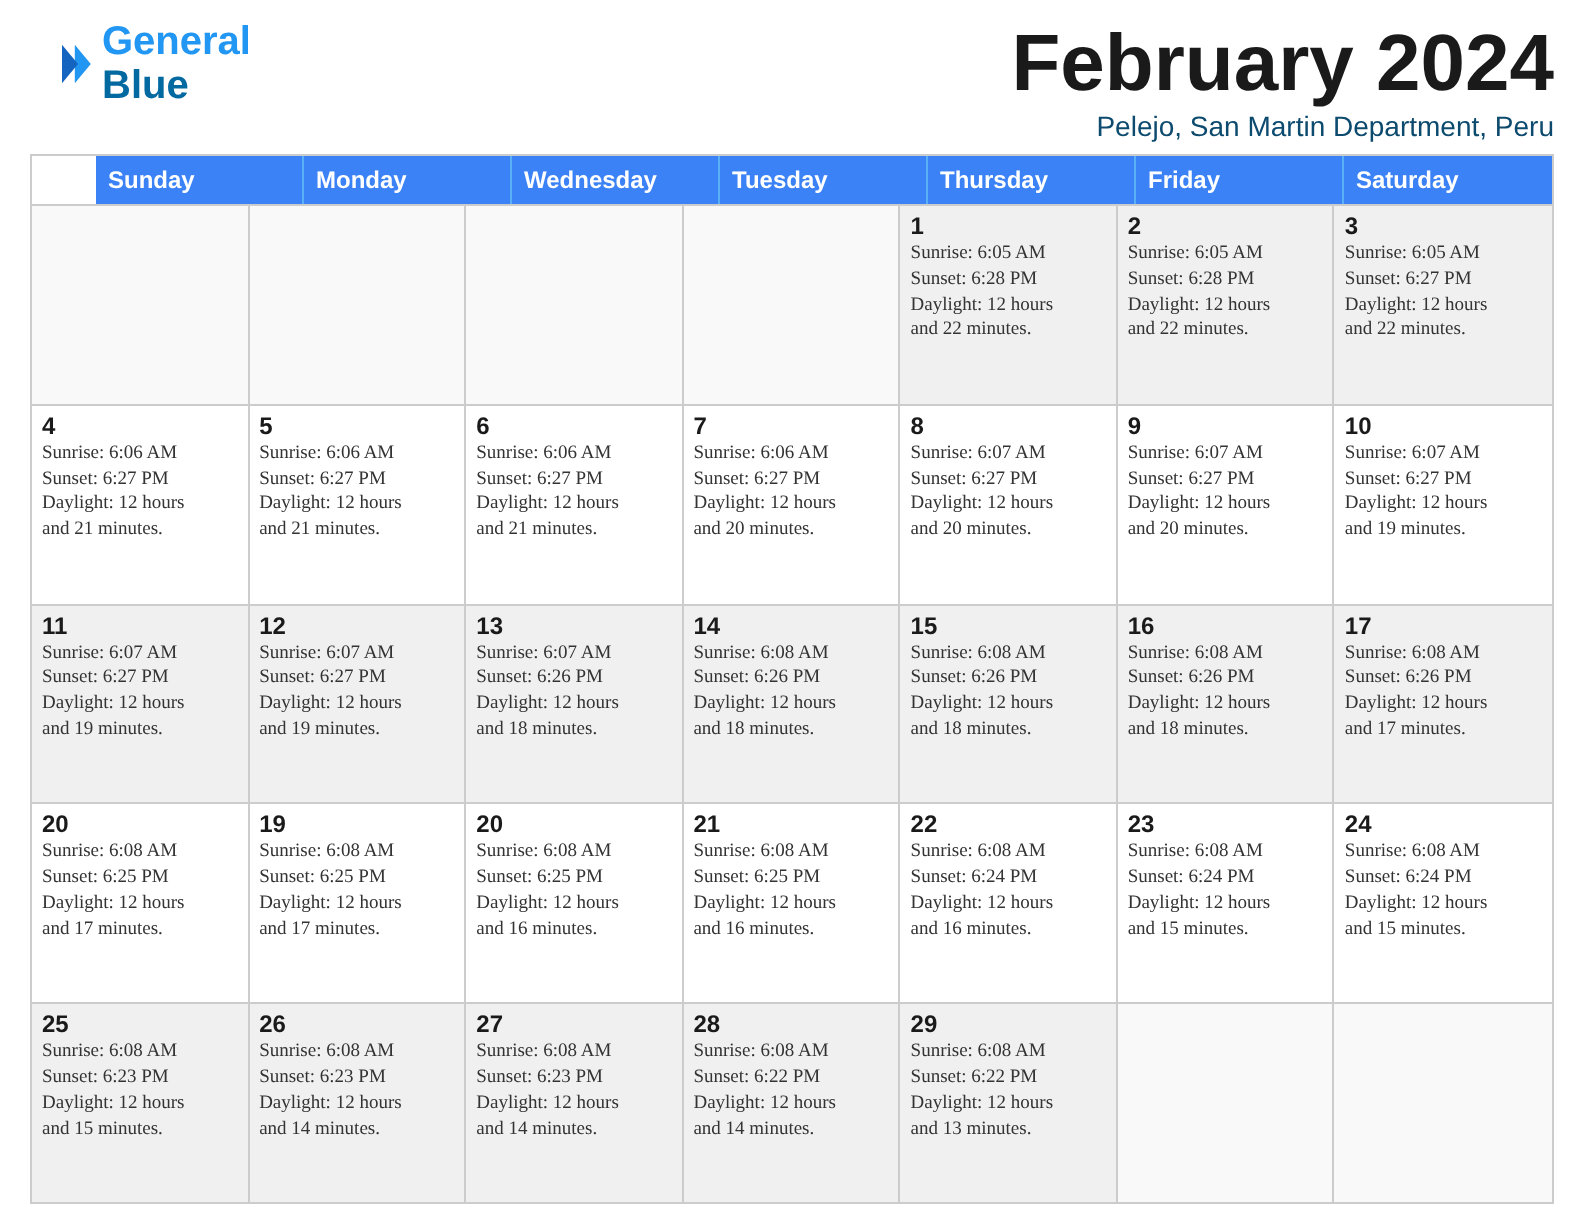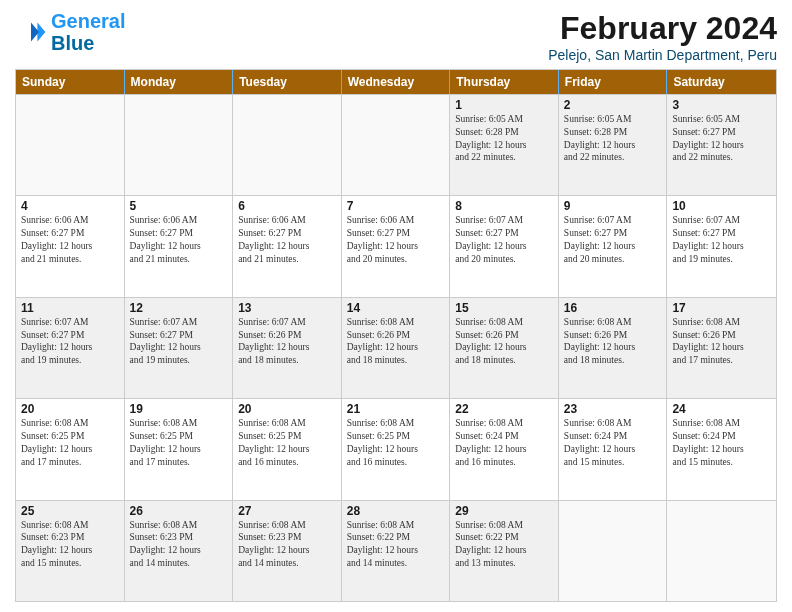--- a/index.html
+++ b/index.html
@@ -38,38 +38,39 @@
       color: #2196F3;
     }
     .logo-icon {
       width: 32px;
       height: 32px;
     }
     .title-section {
       text-align: right;
     }
     .main-title {
-      font-size: 32px;
+      font-size: 40px;
       font-weight: bold;
       color: #1a1a1a;
     }
     .subtitle {
       font-size: 14px;
       color: #0c4a6e;
     }
     .calendar {
       flex: 1;
       display: flex;
       flex-direction: column;
       border: 1px solid #ccc;
     }
     .cal-header {
       display: grid;
       grid-template-columns: repeat(7, 1fr);
-      background: #a16207;
+      background: #3b82f6;
+      margin-left: 32px;
     }
     .cal-header-cell {
       color: #fff;
       font-size: 12px;
       font-weight: bold;
       padding: 5px 6px;
       border-right: 1px solid #5ab0f5;
     }
     .cal-header-cell:last-child {
       border-right: none;
@@ -133,22 +134,22 @@
     <div class="title-section">
       <div class="main-title">February 2024</div>
       <div class="subtitle">Pelejo, San Martin Department, Peru</div>
     </div>
   </div>
 
   <div class="calendar">
     <div class="cal-header">
     <div class="cal-header-cell">Sunday</div>
         <div class="cal-header-cell">Monday</div>
+        <div class="cal-header-cell">Wednesday</div>
         <div class="cal-header-cell">Tuesday</div>
-        <div class="cal-header-cell">Wednesday</div>
         <div class="cal-header-cell">Thursday</div>
         <div class="cal-header-cell">Friday</div>
         <div class="cal-header-cell">Saturday</div>
       </div>
     <div class="cal-body">
     <div class="cal-row">
           <div class="cal-cell empty"></div>
           <div class="cal-cell empty"></div>
           <div class="cal-cell empty"></div>
           <div class="cal-cell empty"></div>

